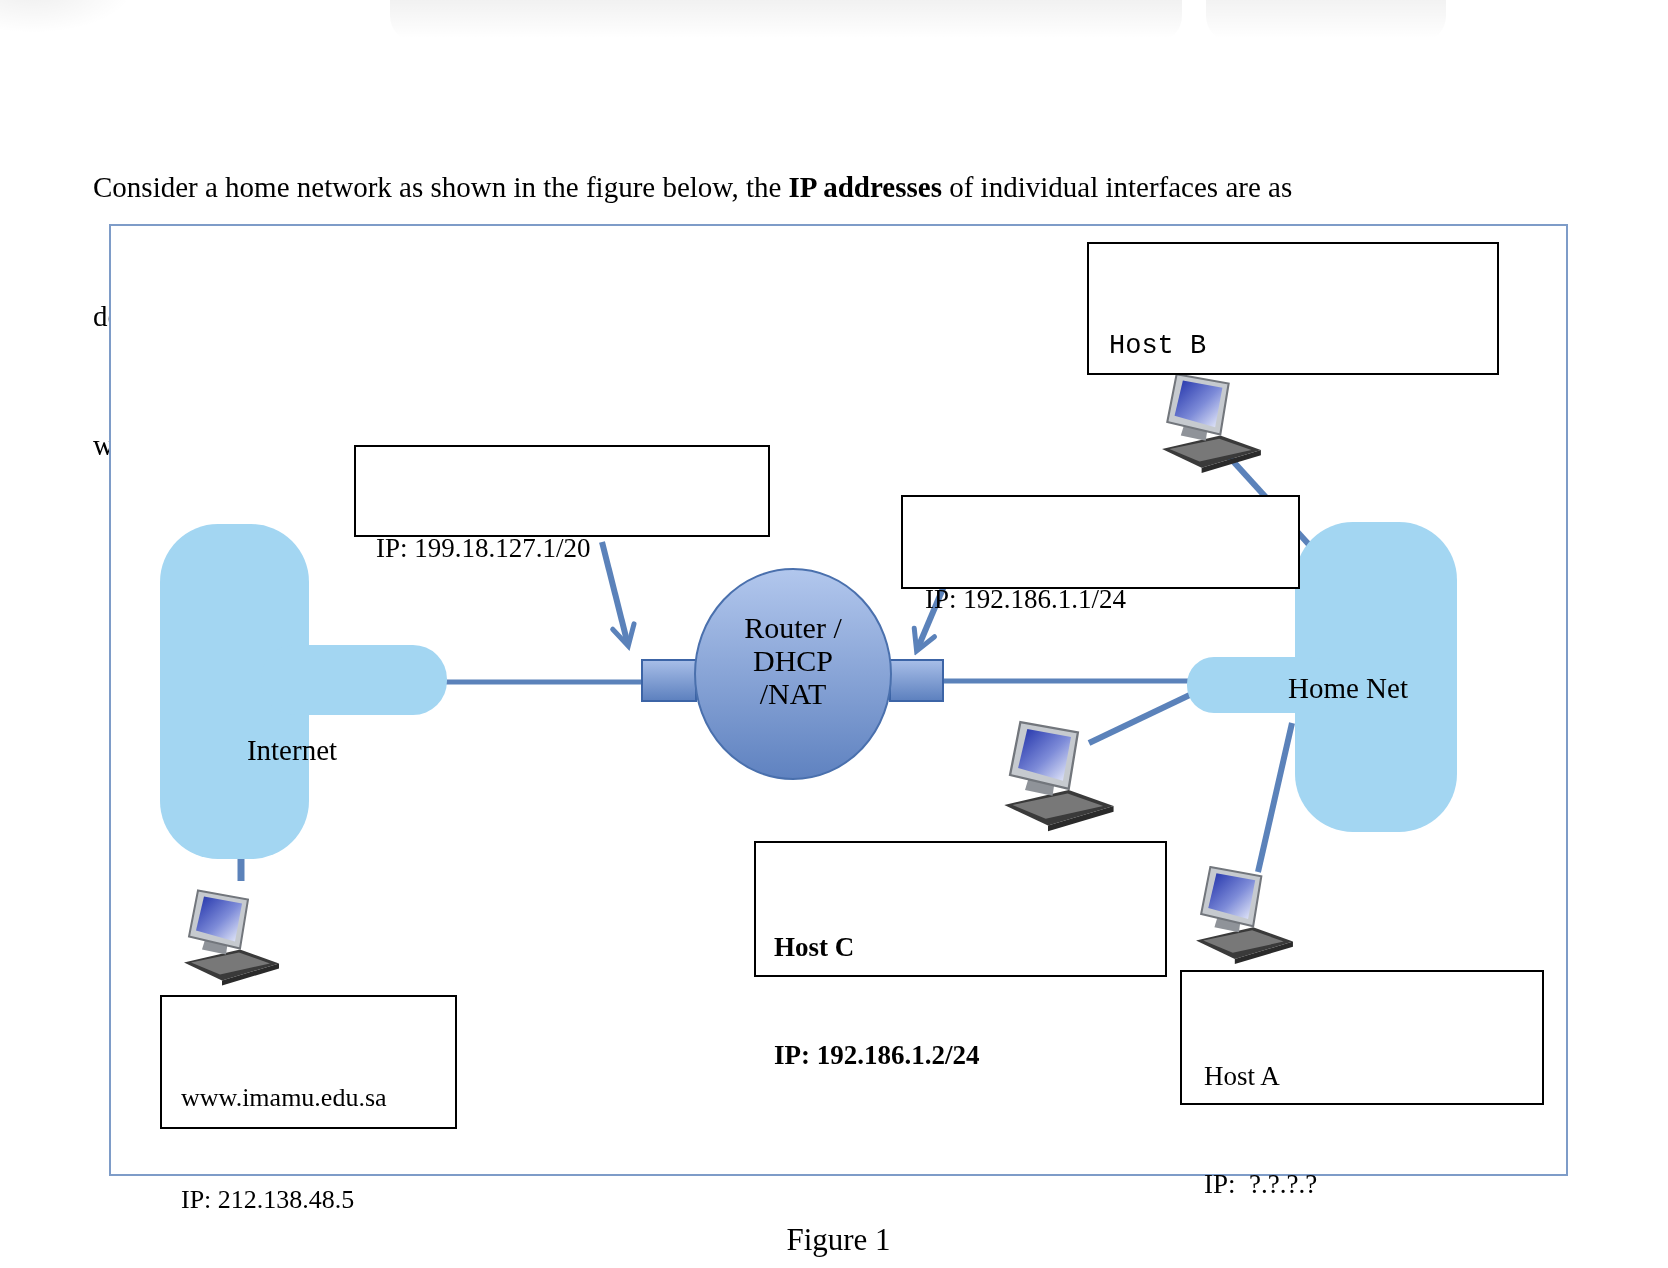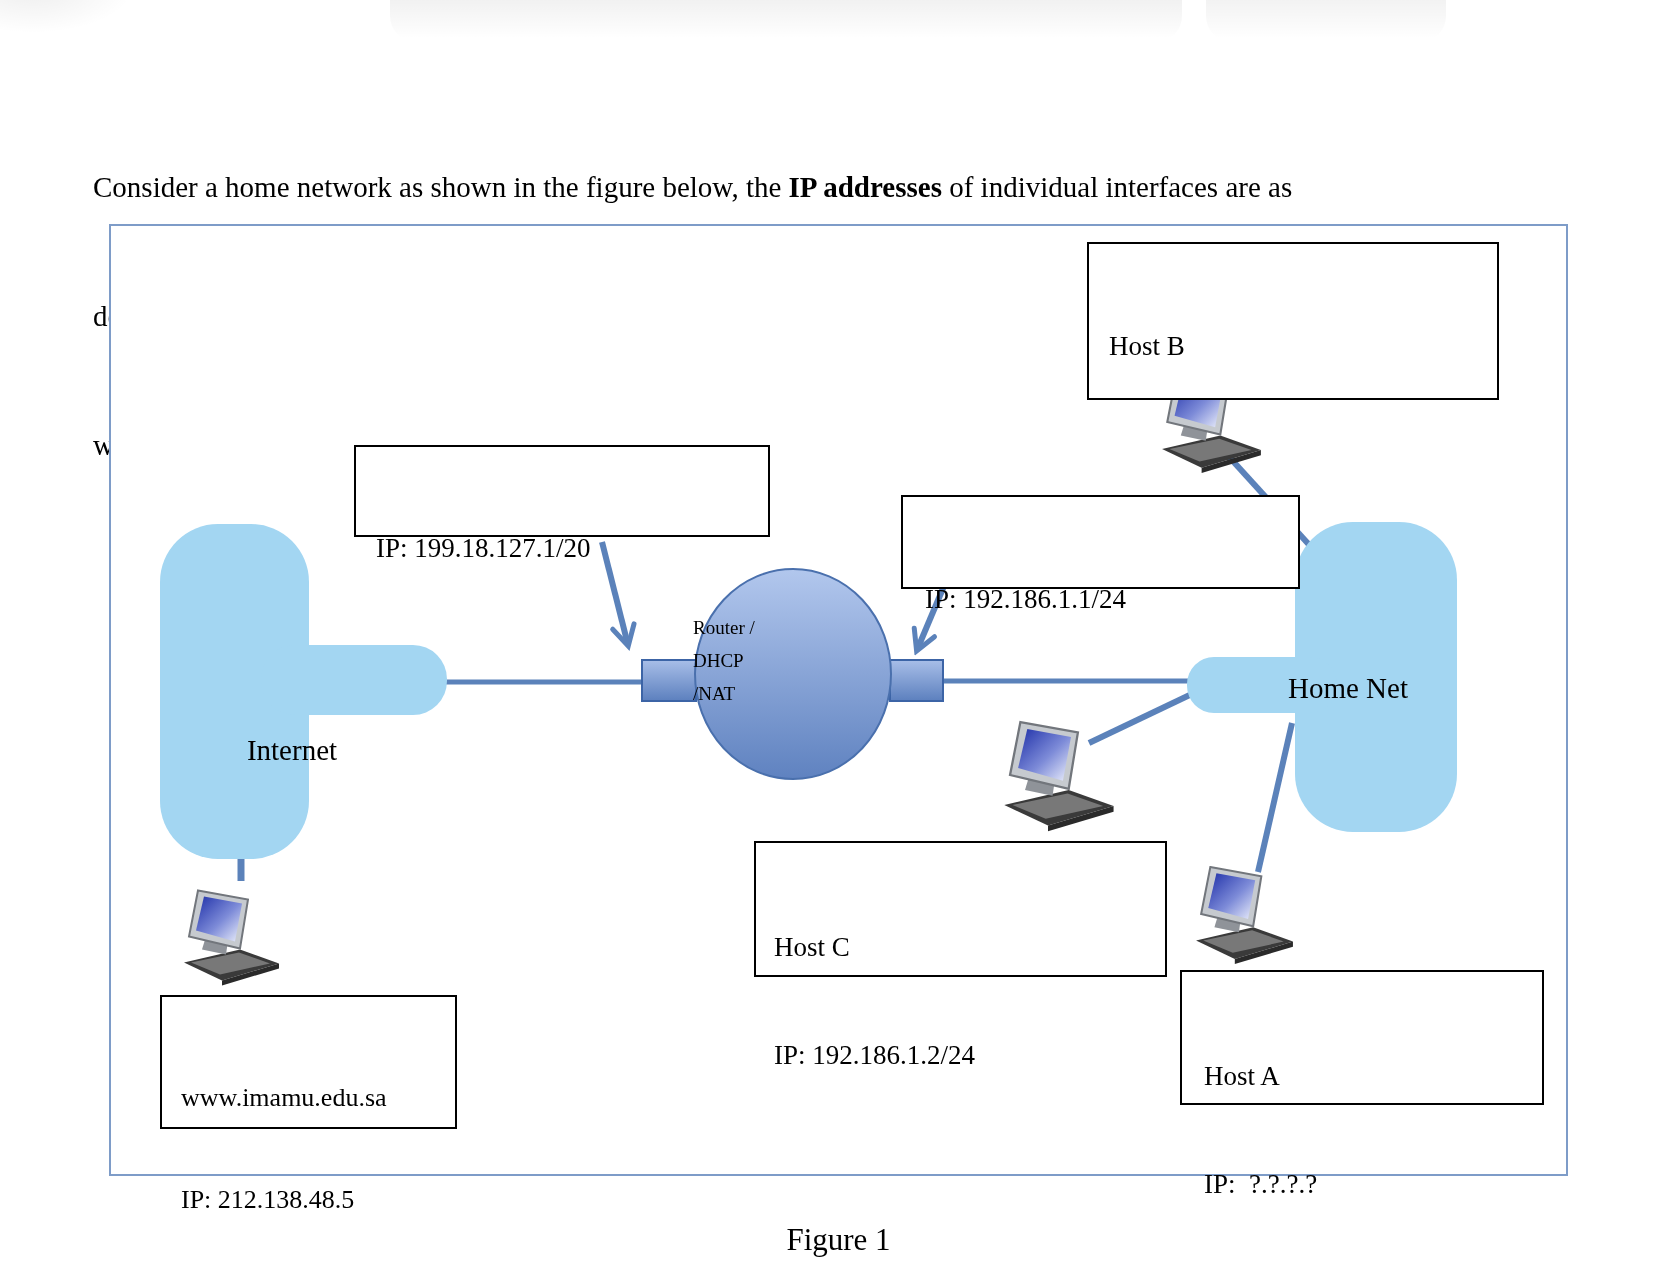--- a/index.html
+++ b/index.html
@@ -17,21 +17,21 @@
     background:linear-gradient(180deg, rgba(0,0,0,0.05), rgba(0,0,0,0) 92%);}
   .intro{left:93px;top:80px;width:1560px;font-size:29px;line-height:43px;white-space:pre;}
   .intro .b{font-weight:bold;}
   .intro .u{text-decoration:underline;}
   .figure{left:109px;top:224px;width:1459px;height:952px;border:2px solid #7E9CC8;
     box-sizing:border-box;background:#fff;}
   svg.diagram{position:absolute;left:0;top:0;width:1455px;height:948px;}
   .label-box{position:absolute;background:#fff;border:2px solid #000;box-sizing:border-box;
     font-size:27px;line-height:36px;white-space:pre;padding:12px 6px 0 20px;}
   .cloud-label{position:absolute;text-align:center;font-size:29px;}
-  .router-label{position:absolute;text-align:left;font-size:19px;line-height:33px;font-family:Liberation Serif, serif;}
+  .router-label{position:absolute;text-align:center;font-size:30px;line-height:33px;font-family:Liberation Serif, serif;}
   .pc{position:absolute;}
   .caption{left:109px;top:1222px;width:1459px;text-align:center;font-weight:normal;font-size:31px;}
 </style>
 </head>
 <body>
 
 <svg width="0" height="0" style="position:absolute" aria-hidden="true">
   <defs>
     <linearGradient id="scrGrad" x1="0" y1="0" x2="1" y2="1">
       <stop offset="0" stop-color="#1E2FA8"></stop>
@@ -106,33 +106,33 @@
   <svg class="pc" style="left:891px;top:490px;width:115px;height:118px" viewBox="0 0 100 100">
       <use href="#pc-icon" width="100" height="100"></use>
     </svg>
   <svg class="pc" style="left:1083px;top:634px;width:102px;height:108px" viewBox="0 0 100 100">
       <use href="#pc-icon" width="100" height="100"></use>
     </svg>
   <svg class="pc" style="left:71px;top:658px;width:100px;height:105px" viewBox="0 0 100 100">
       <use href="#pc-icon" width="100" height="100"></use>
     </svg>
 
-  <div class="label-box" style="left:976px;top:16px;width:412px;height:158px;">
+  <div class="label-box" style="left:976px;top:16px;width:412px;height:133px;font-family:Liberation Mono, monospace;">
     <div>Host B</div>
   </div>
 
   <div class="label-box" style="left:243px;top:219px;width:416px;height:92px;padding-top:11px;">
     <div>IP: 199.18.127.1/20</div>
   </div>
 
   <div class="label-box" style="left:744px;top:269px;width:399px;height:94px;padding-left:22px;margin-left:46px;">
     <div>IP: 192.186.1.1/24</div>
   </div>
 
-  <div class="label-box" style="left:643px;top:615px;width:413px;height:136px;padding-top:14px;padding-left:18px;">
+  <div class="label-box" style="left:643px;top:615px;width:413px;height:136px;padding-top:14px;padding-left:18px;font-weight:bold;">
     <div>Host C</div>
     <div>IP: 192.186.1.2/24</div>
   </div>
 
   <div class="label-box" style="left:1069px;top:744px;width:364px;height:135px;padding-top:14px;padding-left:22px;">
     <div>Host A</div>
     <div>IP:  ?.?.?.?</div>
   </div>
 
   <div class="label-box" style="left:49px;top:769px;width:297px;height:134px;padding-top:16px;padding-left:19px;font-size:26px;line-height:34px;">

